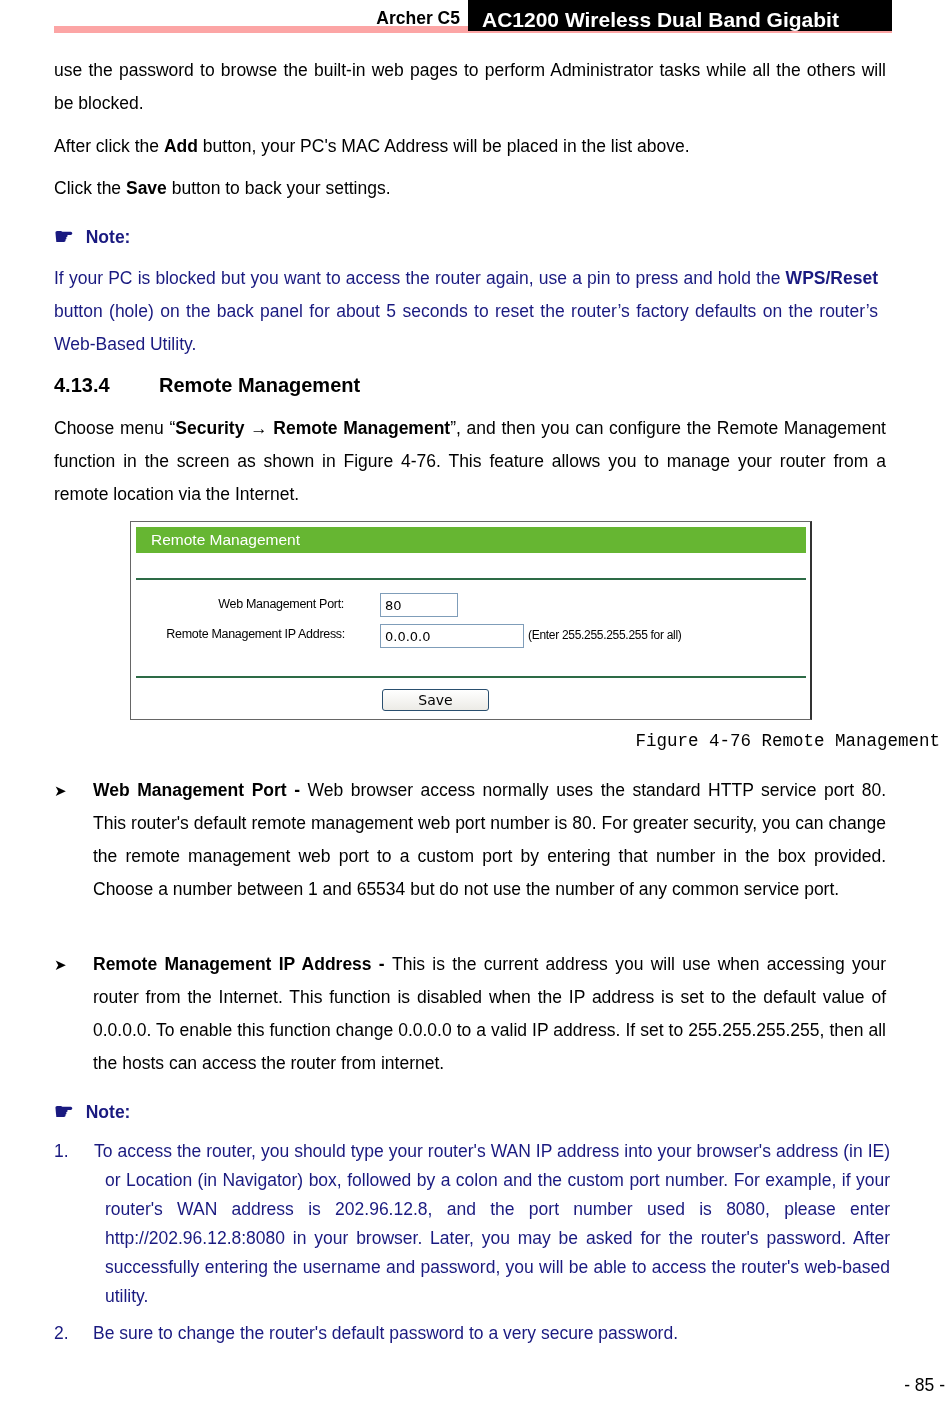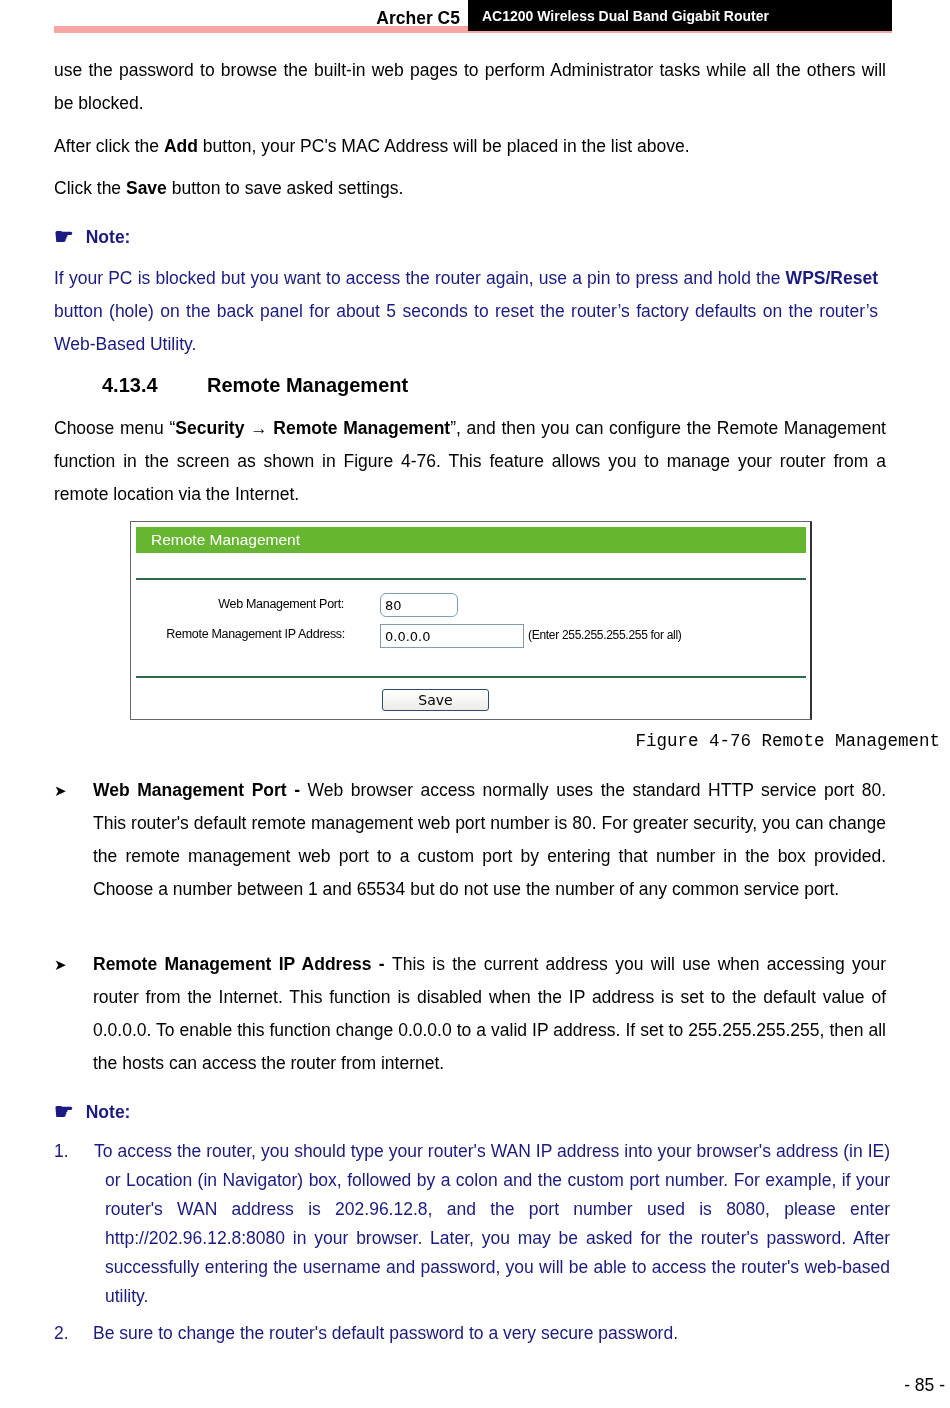--- a/index.html
+++ b/index.html
@@ -1,31 +1,31 @@
 <!DOCTYPE html>
 <html><head>
   <meta charset="utf-8">
   <style>
     * { box-sizing: border-box; margin: 0; padding: 0; }
     html, body { width: 950px; height: 1408px; background: #ffffff; }
     body { position: relative; font-family: "Liberation Sans", sans-serif; color: #000; font-size: 17.5px; overflow: hidden; }
 
     .header { position: absolute; top: 0; left: 54px; width: 838px; height: 33px; border-bottom: 7px solid #fca5a5; }
     .header .model { position: absolute; right: 432px; top: 8px; font-weight: bold; font-size: 17.5px; }
-    .header .title { position: absolute; right: 0; top: 0; width: 424px; height: 31px; background: #000; color: #fff; font-weight: bold; font-size: 14px; padding: 8px 0 0 14px; }
+    .header .title { position: absolute; right: 0; top: 0; width: 424px; height: 31px; background: #000; color: #fff; font-weight: bold; font-size: 21px; padding: 8px 0 0 14px; }
 
     .p { position: absolute; left: 54px; width: 832px; line-height: 33px; text-align: justify; }
     .blue { color: #1a1a80; }
     b { font-weight: bold; }
 
     .note { position: absolute; left: 54px; display: flex; align-items: flex-end; color: #1a1a80; font-weight: bold; font-size: 17.5px; }
     .note .hand { font-size: 22px; margin-right: 12px; line-height: 22px; }
 
     .h3 { position: absolute; left: 54px; top: 374px; font-weight: bold; font-size: 20px; }
-    .h3 .num { display: inline-block; width: 105px; margin-left: 48px; }
+    .h3 .num { display: inline-block; width: 105px; }
 
     .figure { position: absolute; left: 130px; top: 521px; width: 682px; height: 199px; border: 1px solid #666; border-right: 2px solid #333; background: #fff; }
     .figure .fig-head { position: absolute; left: 5px; top: 5px; width: 670px; height: 26px; background: #66b632; color: #fff; font-size: 15.5px; padding: 4px 0 0 15px; }
     .figure .rule { position: absolute; left: 5px; width: 670px; height: 2px; background: #2d6b46; }
     .figure .lbl { position: absolute; font-weight: normal; font-size: 12.5px; text-align: right; letter-spacing: -0.3px; }
     .figure .inp { position: absolute; height: 24px; border: 1px solid #7f9db9; background: #fff; font-size: 13px; padding: 4px 0 0 4px; font-family: "DejaVu Sans", sans-serif; }
     .figure .hint { position: absolute; font-size: 12px; letter-spacing: -0.3px; }
     .figure .save-btn { position: absolute; left: 251px; top: 167px; width: 107px; height: 22px; border: 1px solid #2a4f6f; border-radius: 3px; background: linear-gradient(#ffffff, #ecebe6); font-size: 14px; text-align: center; line-height: 20px; font-family: "DejaVu Sans", sans-serif; }
 
     .caption { position: absolute; left: 0; width: 940px; text-align: right; top: 731px; font-family: Liberation Mono, monospace; }
@@ -43,39 +43,39 @@
 </head>
 <body>
 
 <div class="header">
   <span class="model">Archer C5</span>
   <div class="title">AC1200 Wireless Dual Band Gigabit Router</div>
 </div>
 
 <p class="p" style="top:54px;">use the password to browse the built-in web pages to perform Administrator tasks while all the others will be blocked.</p>
 <p class="p" style="top:130px;"><span>After click the </span><b>Add</b><span> button, your PC's MAC Address will be placed in the list above.</span></p>
-<p class="p" style="top:172px;"><span>Click the </span><b>Save</b><span> button to save asked settings.</span></p>
+<p class="p" style="top:172px;"><span>Click the </span><b>Save</b><span> button to back your settings.</span></p>
 
 <div class="note" style="top:226px;">
   <span class="hand">☛</span>
   <span>Note:</span>
 </div>
 <p class="p blue" style="top:262px; width:824px;"><span>If your PC is blocked but you want to access the router again, use a pin to press and hold the </span><b>WPS/Reset</b><span> button (hole) on the back panel for about 5 seconds to reset the router’s factory defaults on the router’s Web-Based Utility.</span></p>
 
 <div class="h3">
   <span class="num">4.13.4</span><span>Remote Management</span>
 </div>
 
 <p class="p" style="top:412px;"><span>Choose menu “</span><b>Security</b><b> → </b><b>Remote Management</b><span>”, and then you can configure the Remote Management function in the screen as shown in Figure 4-76. This feature allows you to manage your router from a remote location via the Internet.</span></p>
 
 <div class="figure">
   <div class="fig-head">Remote Management</div>
   <div class="rule" style="top:56px;"></div>
   <div class="lbl" style="left:0; width:213px; top:75px;">Web Management Port:</div>
-  <div class="inp" style="left:249px; top:71px; width:78px;border-radius:6px;">80</div>
+  <div class="inp" style="left:249px; top:71px; width:78px;">80</div>
   <div class="lbl" style="left:4px; width:210px; top:105px; text-align:right;">Remote Management IP Address:</div>
   <div class="inp" style="left:249px; top:102px; width:144px;">0.0.0.0</div>
   <div class="hint" style="left:397px; top:106px;">(Enter 255.255.255.255 for all)</div>
   <div class="rule" style="top:154px;"></div>
   <div class="save-btn">Save</div>
 </div>
 <div class="caption">Figure 4-76 Remote Management</div>
 
 <div class="bullet" style="top:774px;">
   <span class="mark">➤</span>

